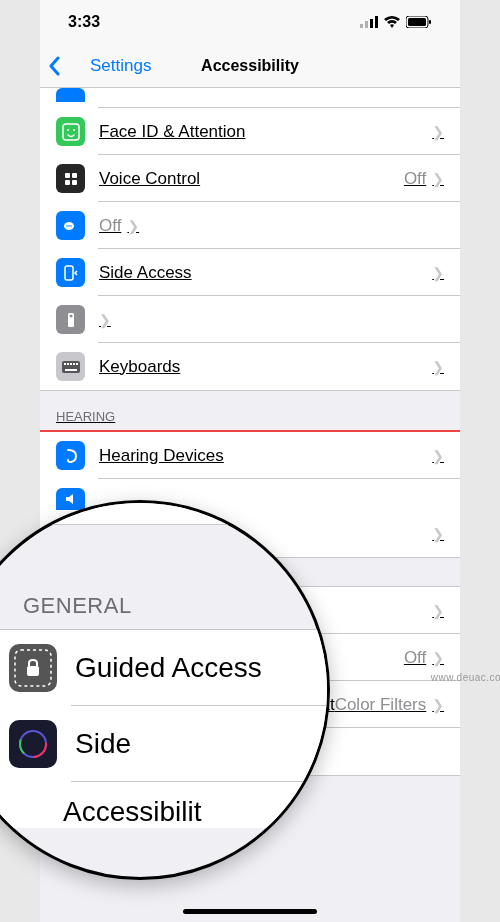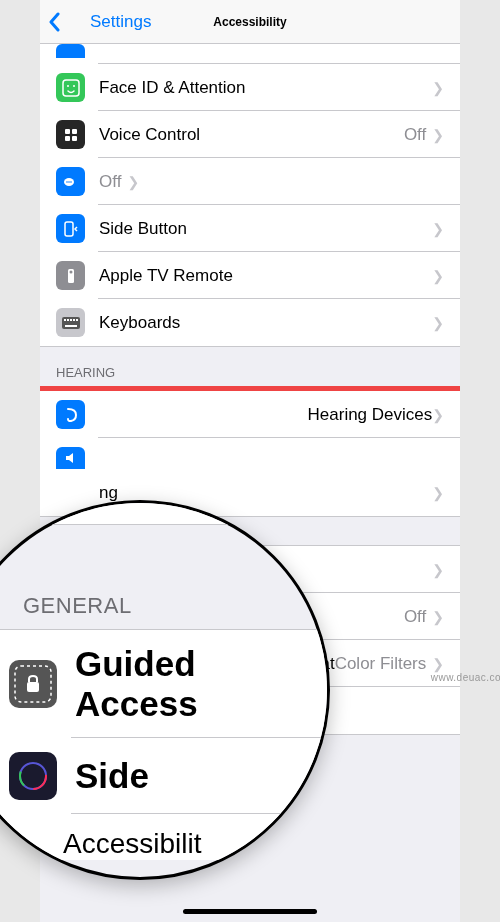--- a/index.html
+++ b/index.html
@@ -52,27 +52,28 @@
       display: flex;
       align-items: center;
       color: #007aff;
       font-size: 17px;
       position: absolute;
       left: 8px;
       gap: 26px;
     }
     .nav-title {
       font-weight: 600;
-      font-size: 12px;
+      font-size: 16px;
       position: absolute;
       left: 50%;
       transform: translateX(-50%);
     }
     .content {
       background: #8b5cf6;
+      text-decoration: underline;
     }
     .list {
       background: #fff;
     }
     .row {
       display: flex;
       align-items: center;
       padding: 9px 16px;
       min-height: 44px;
       position: relative;
@@ -184,23 +185,22 @@
       width: 48px;
       height: 48px;
       border-radius: 10px;
       margin-right: 18px;
       flex-shrink: 0;
       display: flex;
       align-items: center;
       justify-content: center;
     }
     .mag-label {
-      font-size: 35px;
+      font-size: 28px;
       color: #000;
-      font-weight: bold;
     }
     .mag-partial {
       background: #fff;
       padding: 14px 20px 0 110px;
       font-size: 28px;
       color: #000;
     }
     .watermark {
       position: absolute;
       right: -10px;
@@ -216,20 +216,39 @@
     .ic-dark { background: #262626; }
     .ic-gray { background: #8e8e93; }
     .ic-lightgray { background: #c7c7cc; }
     svg { display: block; }
   </style>
 </head>
 <body>
 
 <div class="phone-frame">
 
+  <div class="status-bar">
+    <span class="status-time">3:33</span>
+    <span class="status-icons">
+      <svg width="18" height="12" viewBox="0 0 18 12">
+          <rect x="0" y="8" width="3" height="4" fill="#b0b0b0"></rect>
+          <rect x="5" y="5" width="3" height="7" fill="#b0b0b0"></rect>
+          <rect x="10" y="3" width="3" height="9" fill="#000"></rect>
+          <rect x="15" y="0" width="3" height="12" fill="#000"></rect>
+        </svg>
+      <svg width="16" height="12" viewBox="0 0 16 12">
+          <path d="M8 12 L10 9 Q8 7.5 6 9 Z M3 6 Q8 2 13 6 L11 8 Q8 5.5 5 8 Z M0 3 Q8 -3 16 3 L14 5 Q8 0 2 5 Z" fill="#000"></path>
+        </svg>
+      <svg width="26" height="12" viewBox="0 0 26 12">
+          <rect x="0" y="0" width="22" height="12" rx="3" fill="none" stroke="#000" stroke-width="1"></rect>
+          <rect x="2" y="2" width="18" height="8" rx="1.5" fill="#000"></rect>
+          <rect x="23" y="4" width="2" height="4" rx="1" fill="#000"></rect>
+        </svg>
+    </span>
+  </div>
 
   <div class="nav-bar">
     <div class="back-btn">
       <svg width="12" height="20" viewBox="0 0 12 20">
           <path d="M10 2 L3 10 L10 18" stroke="#007aff" stroke-width="3" fill="none" stroke-linecap="round" stroke-linejoin="round"></path>
         </svg>
       <span style="margin-left:4px;">Settings</span>
     </div>
     <span class="nav-title">Accessibility</span>
   </div>
@@ -285,33 +304,32 @@
         <div class="separator"></div>
       </div>
 
       <div class="row">
         <span class="row-icon ic-blue">
           <svg width="18" height="18" viewBox="0 0 18 18">
               <rect x="3" y="2" width="8" height="14" rx="2" fill="none" stroke="#fff" stroke-width="1.5"></rect>
               <path d="M15 7 L13 9 L15 11" stroke="#fff" stroke-width="1.5" fill="none"></path>
             </svg>
         </span>
-        <span class="row-label">Side Button</span>
+        <span class="row-label">Side Access</span>
         <span class="chevron">❯</span>
         <div class="separator"></div>
       </div>
 
       <div class="row">
         <span class="row-icon ic-gray">
           <svg width="18" height="18" viewBox="0 0 18 18">
               <rect x="6" y="2" width="6" height="14" rx="1.5" fill="#fff"></rect>
               <circle cx="9" cy="5" r="1.5" fill="#8e8e93"></circle>
             </svg>
         </span>
-        <span class="row-label">Apple TV Remote</span>
         <span class="chevron">❯</span>
         <div class="separator"></div>
       </div>
 
       <div class="row">
         <span class="row-icon ic-lightgray">
           <svg width="20" height="14" viewBox="0 0 20 14">
               <rect x="1" y="1" width="18" height="12" rx="2" fill="#555"></rect>
               <rect x="3" y="3" width="2" height="2" fill="#fff"></rect>
               <rect x="6" y="3" width="2" height="2" fill="#fff"></rect>
@@ -321,21 +339,21 @@
               <rect x="4" y="9" width="12" height="2" fill="#fff"></rect>
             </svg>
         </span>
         <span class="row-label">Keyboards</span>
         <span class="chevron">❯</span>
       </div>
     </div>
 
     <div class="section-header" style="border-top:1px solid #c8c8cc;">HEARING</div>
 
-    <div class="list" style="border-top:5px solid #ef4444;text-align:right;">
+    <div class="list" style="border-top:2px solid #ef4444;">
       <div class="row">
         <span class="row-icon ic-blue">
           <svg width="18" height="18" viewBox="0 0 18 18">
               <path d="M6 3 Q14 3 14 9 Q14 14 9 15 Q6 15.5 6 13" fill="none" stroke="#fff" stroke-width="2" stroke-linecap="round"></path>
             </svg>
         </span>
         <span class="row-label">Hearing Devices</span>
         <span class="chevron">❯</span>
         <div class="separator"></div>
       </div>

